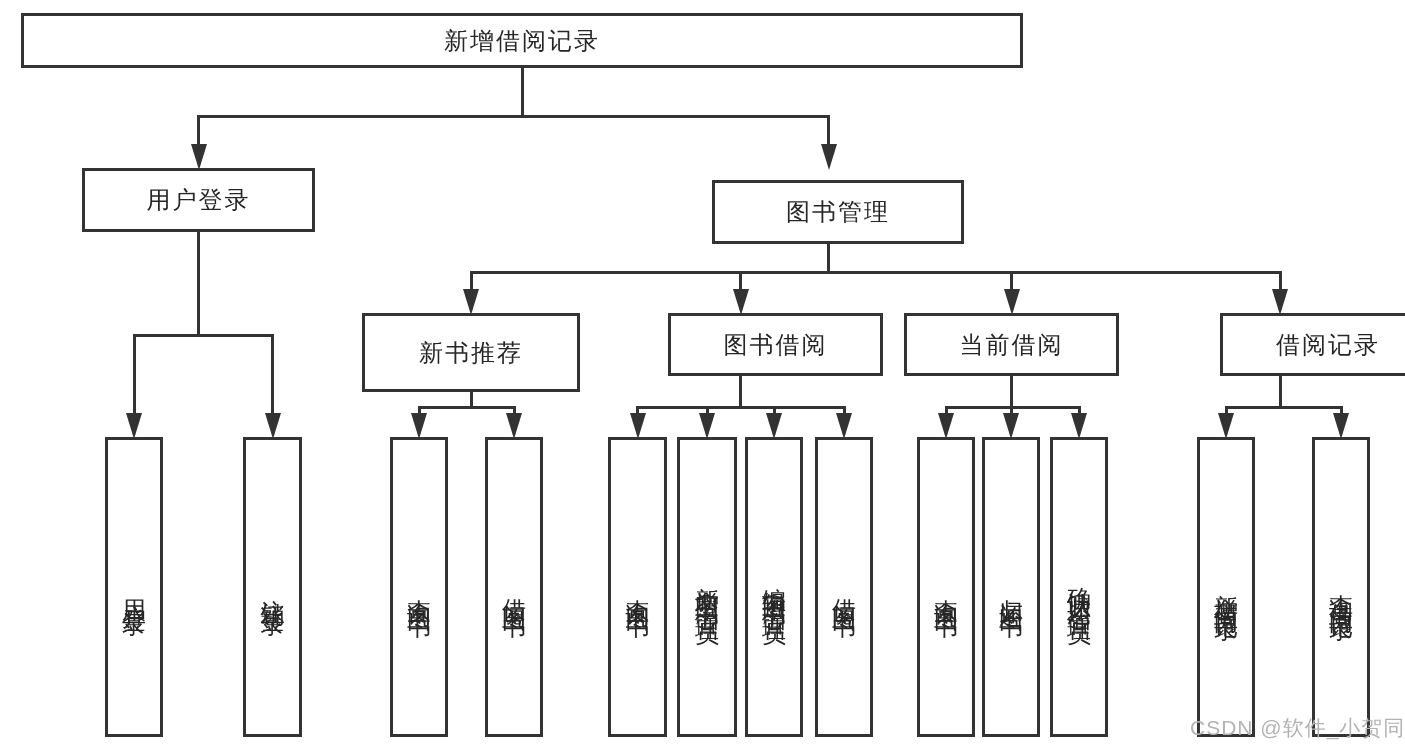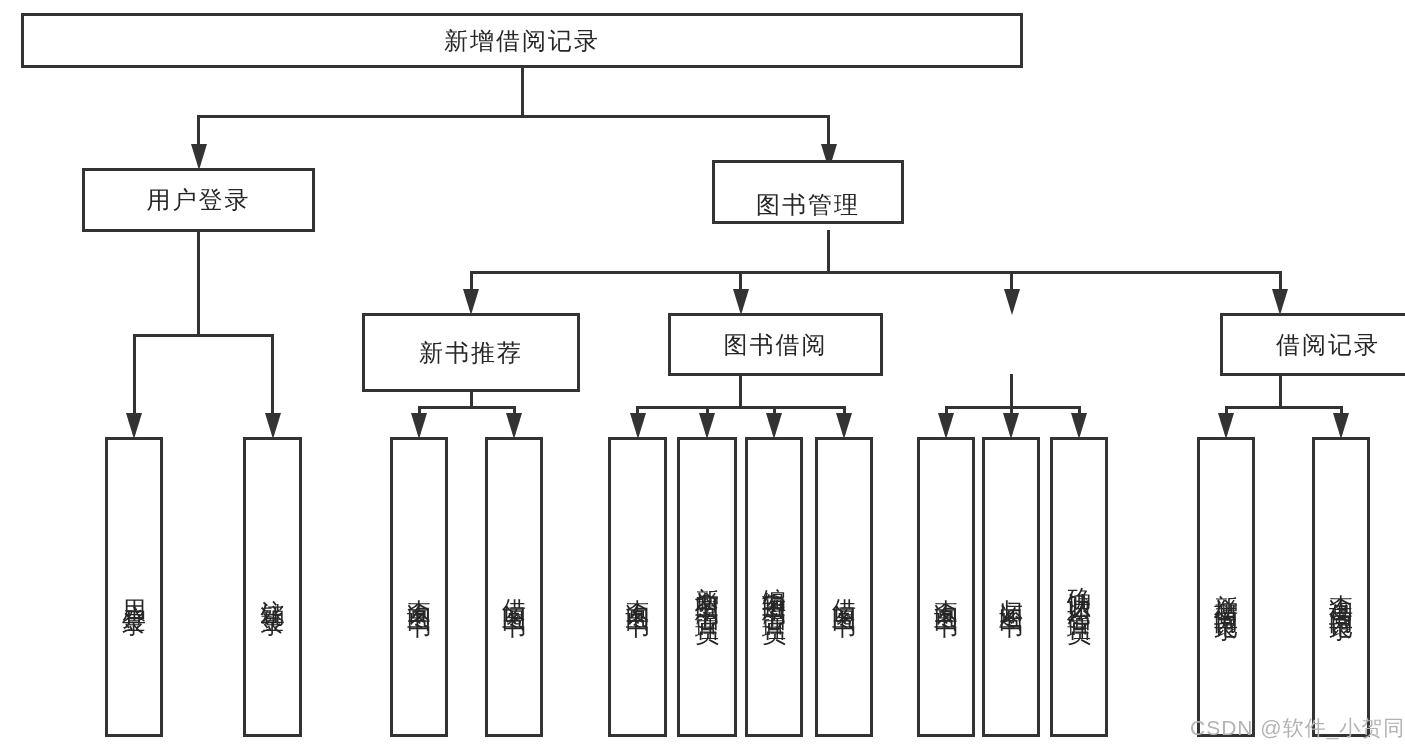--- a/index.html
+++ b/index.html
@@ -99,28 +99,31 @@
     <div class="line" style="left: 1224.5px; top: 406px; width: 3px; height: 11px;"></div>
     <div class="arrow" style="left: 1218px; top: 413px;"></div>
     <div class="line" style="left: 1339.5px; top: 406px; width: 3px; height: 11px;"></div>
     <div class="arrow" style="left: 1333px; top: 413px;"></div>
     <div class="node" style="left: 21px; top: 13px; width: 1002px; height: 55px;">
       <span>新增借阅记录</span>
     </div>
     <div class="node" style="left: 82px; top: 168px; width: 233px; height: 64px;">
       <span>用户登录</span>
     </div>
-    <div class="node" style="left: 712px; top: 160px; width: 192px; height: 64px; align-items: flex-end;">
+    <div class="node" style="left: 712px; top: 180px; width: 252px; height: 64px;">
       <span>图书管理</span>
     </div>
     <div class="node" style="left: 362px; top: 313px; width: 218px; height: 79px;">
       <span>新书推荐</span>
     </div>
     <div class="node" style="left: 633px; top: 313px; width: 215px; height: 63px; margin-left: 35px;">
       <span>图书借阅</span>
+    </div>
+    <div class="node" style="left: 904px; top: 313px; width: 215px; height: 63px;">
+      <span>当前借阅</span>
     </div>
     <div class="node" style="left: 1172px; top: 313px; width: 216px; height: 63px; margin-left: 48px;">
       <span>借阅记录</span>
     </div>
     <div class="node vert" style="left: 105px; top: 437px; width: 58px; height: 300px;">
       <span>用户登录</span>
     </div>
     <div class="node vert" style="left: 243px; top: 437px; width: 59px; height: 300px;">
       <span>注销登录</span>
     </div>

